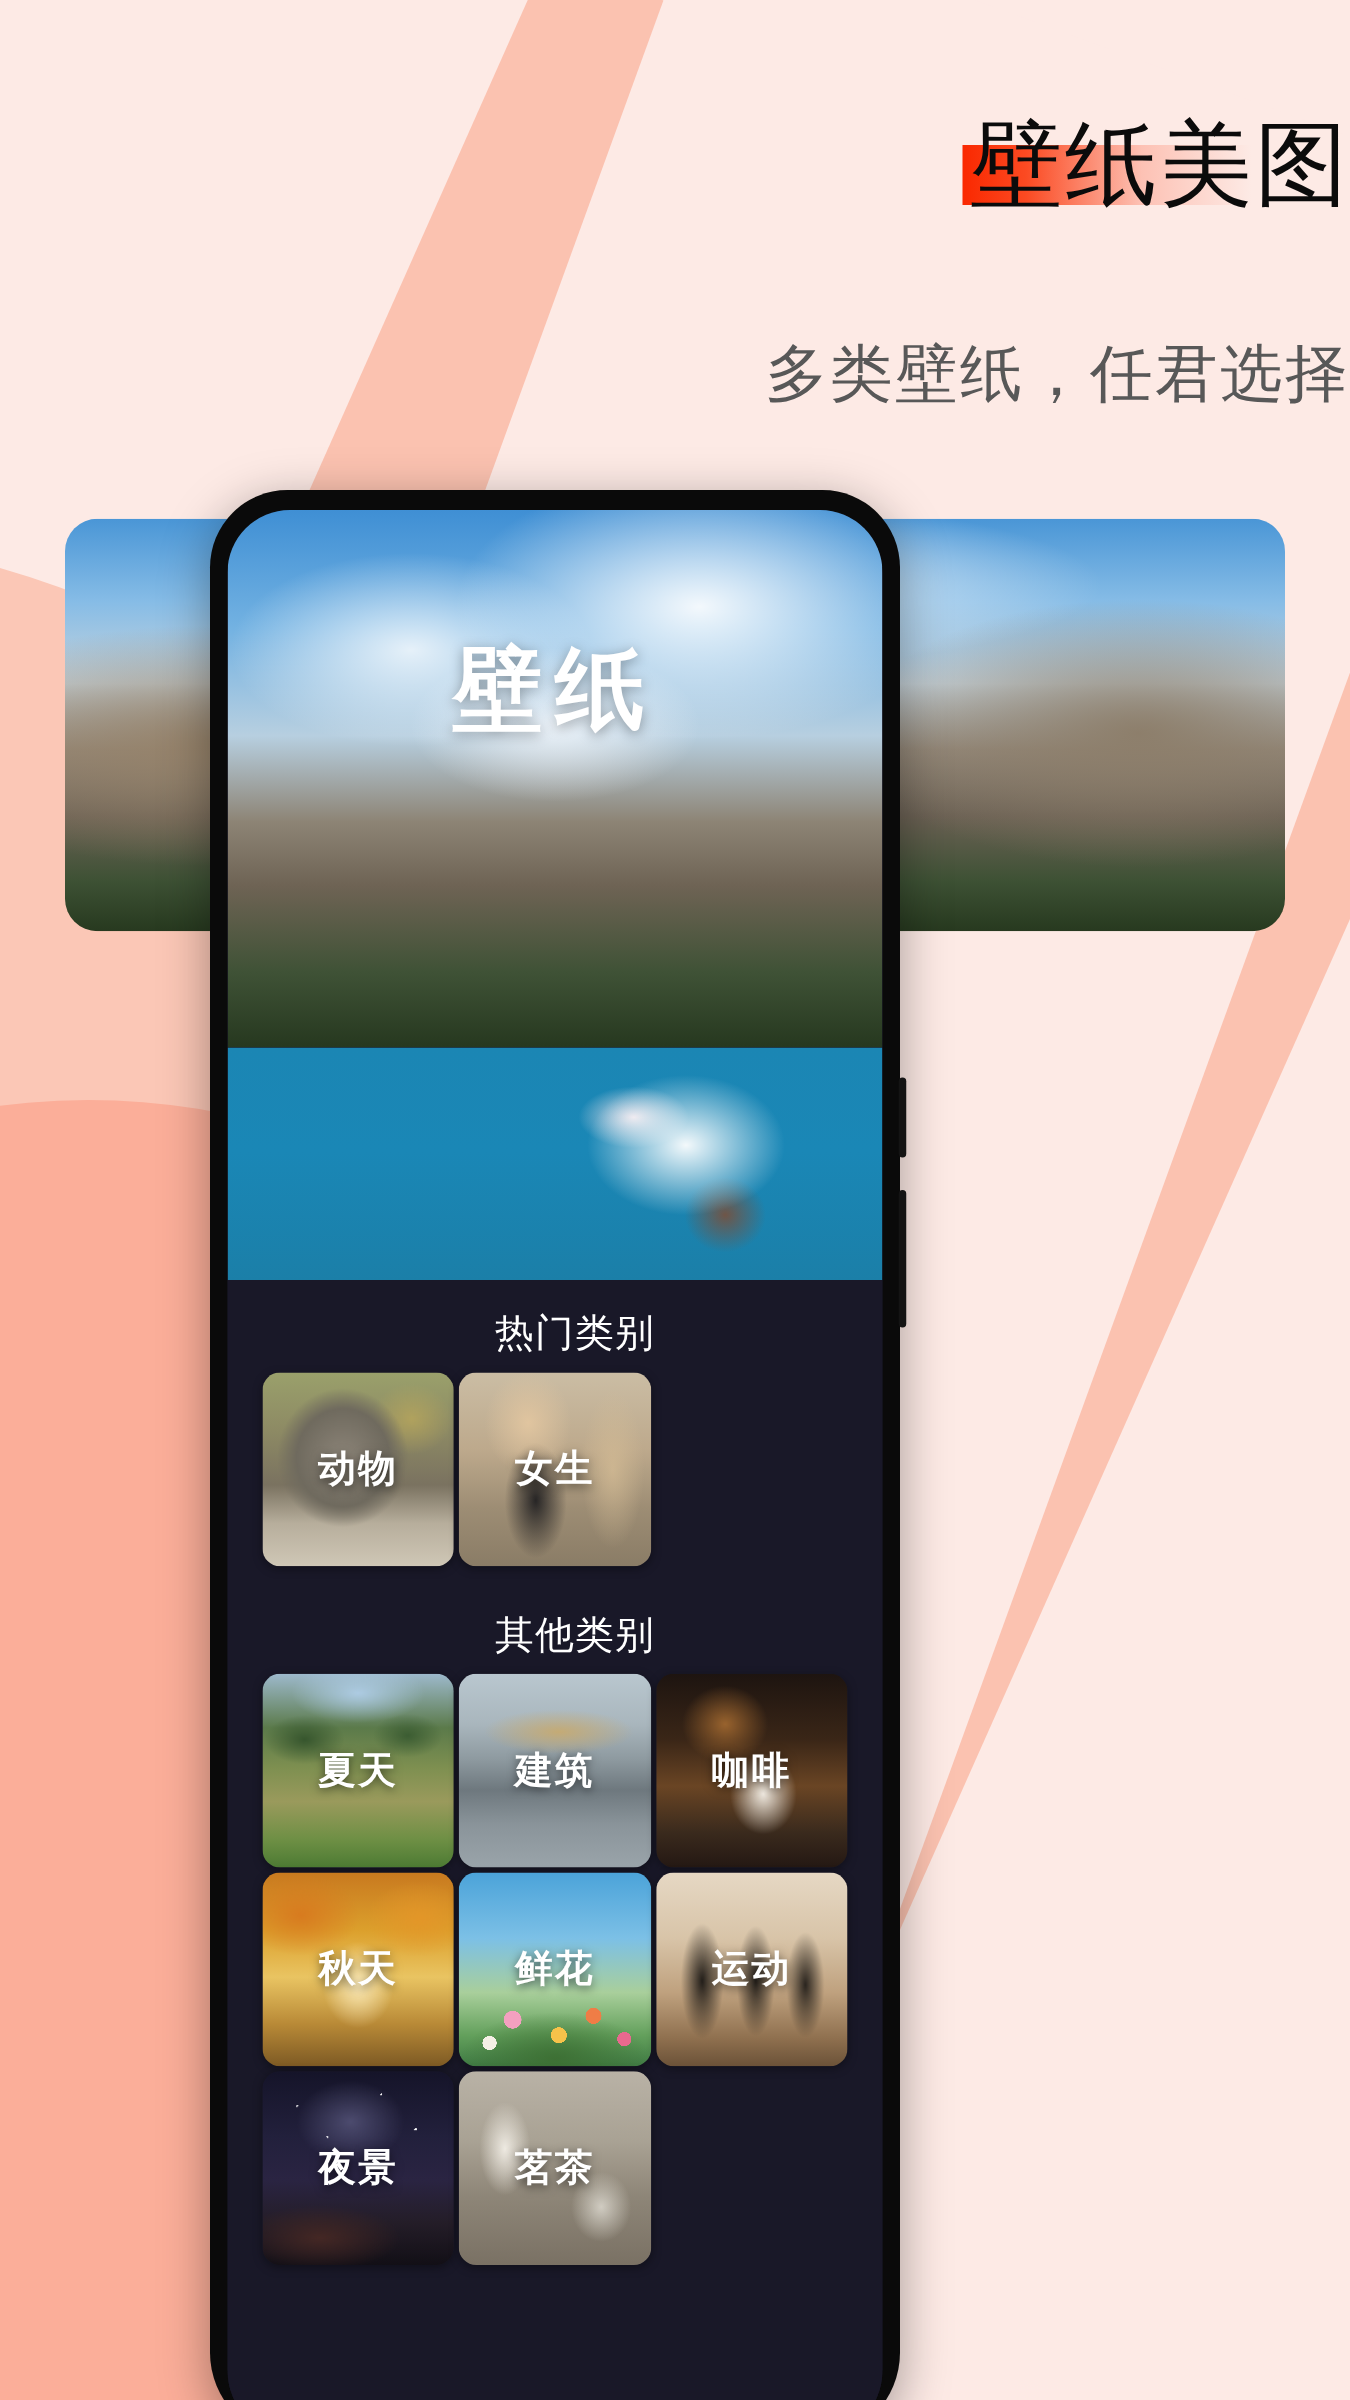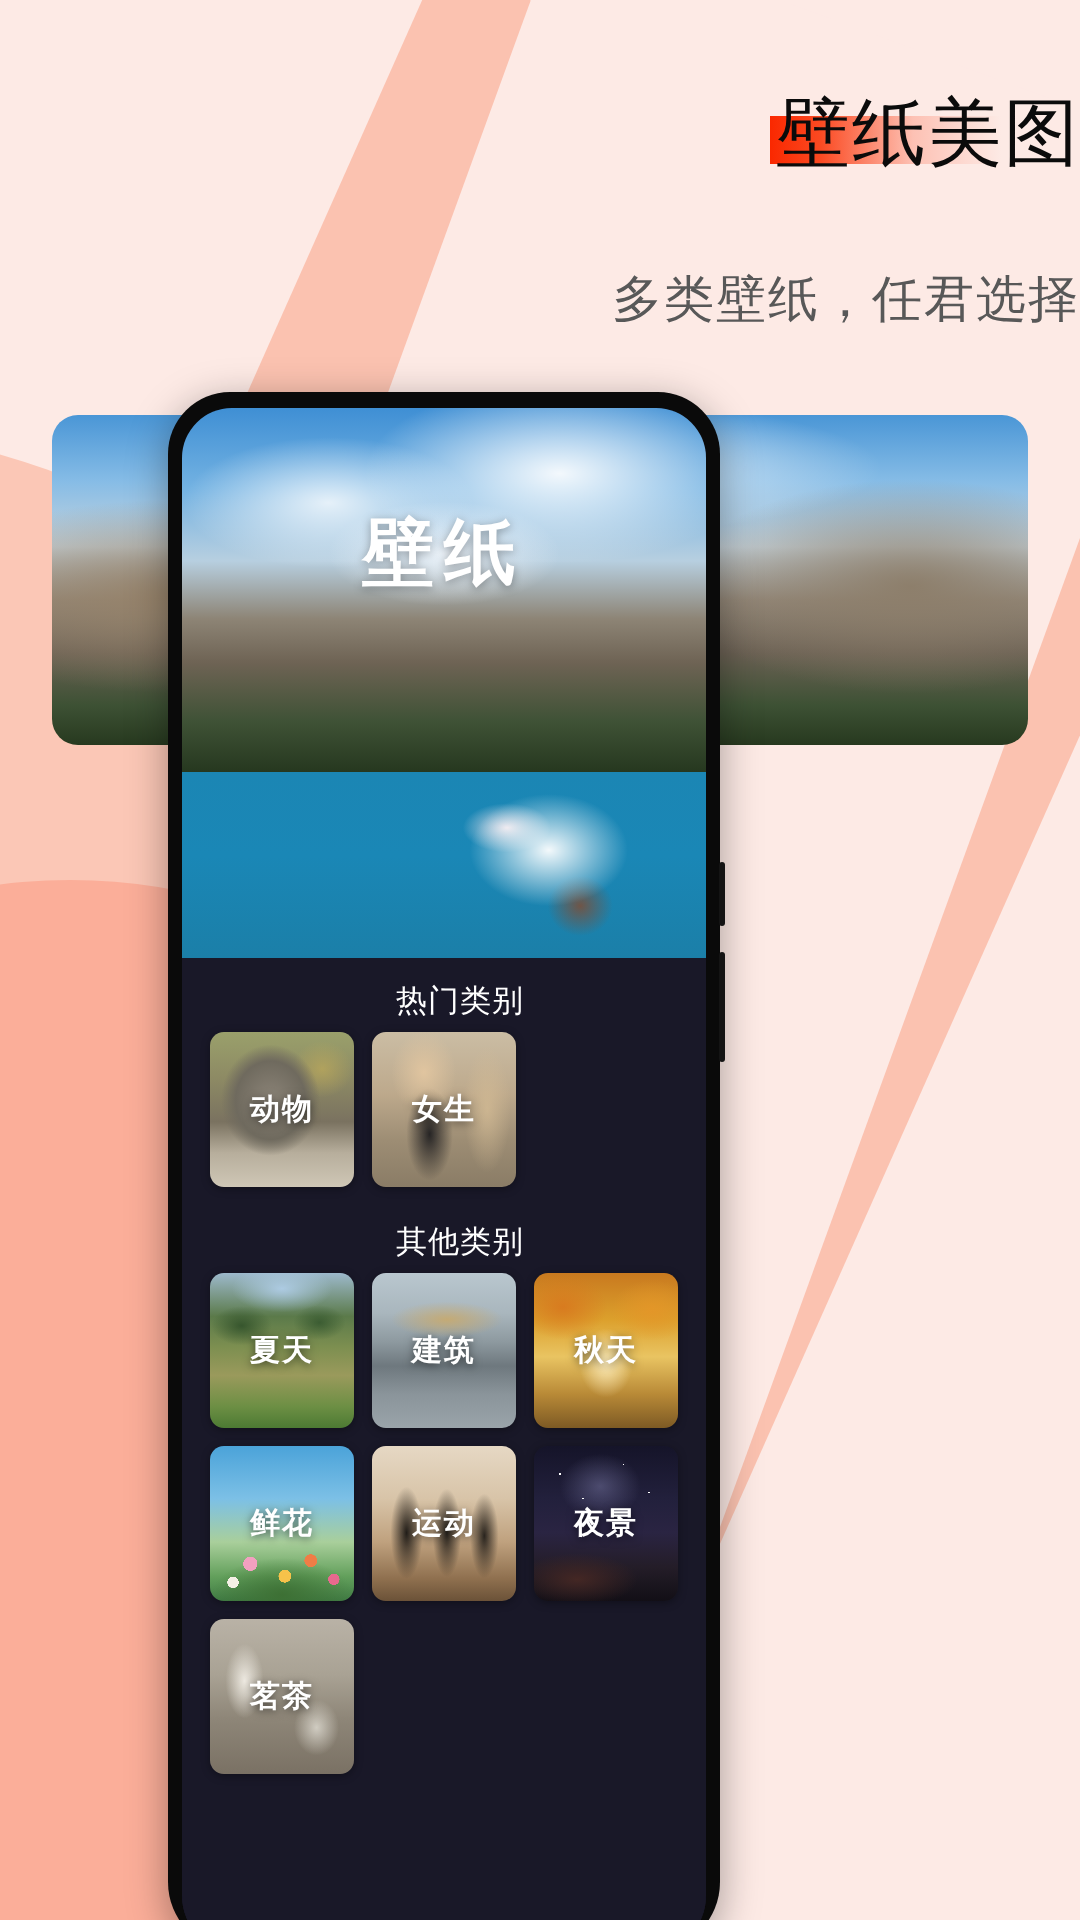--- a/index.html
+++ b/index.html
@@ -77,21 +77,21 @@
   .phone-side2{
     position:absolute;right:-5px;top:560px;width:6px;height:110px;
     background:#141414;border-radius:3px;
   }
   .screen{
     position:absolute;left:14px;top:16px;width:524px;height:1544px;
     border-radius:50px 50px 56px 56px;overflow:hidden;background:#191828;
   }
 
   
-  .hero{position:relative;height:364px;overflow:hidden;}
+  .hero{position:relative;height:430px;overflow:hidden;}
   .hero .photo{position:absolute;inset:0;}
   .hero-text{
     position:absolute;left:0;right:0;top:108px;text-align:center;color:#fff;
     text-shadow:0 2px 10px rgba(0,0,0,.35);
   }
   .hero-cn{font-size:72px;font-weight:700;letter-spacing:10px;line-height:1;}
   .hero-en-row{
     display:flex;align-items:center;justify-content:center;gap:18px;margin-top:18px;
   }
   .hero-dash{display:block;width:44px;height:6px;background:#fff;border-radius:3px;}
@@ -103,21 +103,21 @@
 
   
   .app-body{background:#191828;padding:10px 0 0 0;min-height:1010px;}
   .section-title{
     color:#ffffff;font-size:31px;font-weight:400;letter-spacing:1px;
     margin:12px 0 10px 32px;
     text-align:center;
   }
   .grid{
     display:grid;grid-template-columns:repeat(3,1fr);
-    gap:18px;padding:0 28px 22px 28px;
+    gap:4px;padding:0 28px 22px 28px;
   }
   .tile{
     position:relative;height:155px;border-radius:14px;overflow:hidden;
     box-shadow:0 2px 8px rgba(0,0,0,.35);
   }
   .tile .photo{position:absolute;inset:0;}
   .tile-label{
     position:absolute;inset:0;display:flex;align-items:center;justify-content:center;
     color:#fff;font-size:30px;font-weight:700;letter-spacing:2px;
     text-shadow:0 2px 8px rgba(0,0,0,.55);
@@ -287,20 +287,24 @@
       <div class="section-title">其他类别</div>
       <div class="grid">
         <div class="tile">
           <div class="photo ph-summer"></div>
           <div class="tile-label">夏天</div>
         </div>
         <div class="tile">
           <div class="photo ph-arch"></div>
           <div class="tile-label">建筑</div>
         </div>
+        <div class="tile">
+          <div class="photo ph-coffee"></div>
+          <div class="tile-label">咖啡</div>
+        </div>
 
         <div class="tile">
           <div class="photo ph-autumn"></div>
           <div class="tile-label">秋天</div>
         </div>
         <div class="tile">
           <div class="photo ph-flowers"></div>
           <div class="tile-label">鲜花</div>
         </div>
         <div class="tile">

